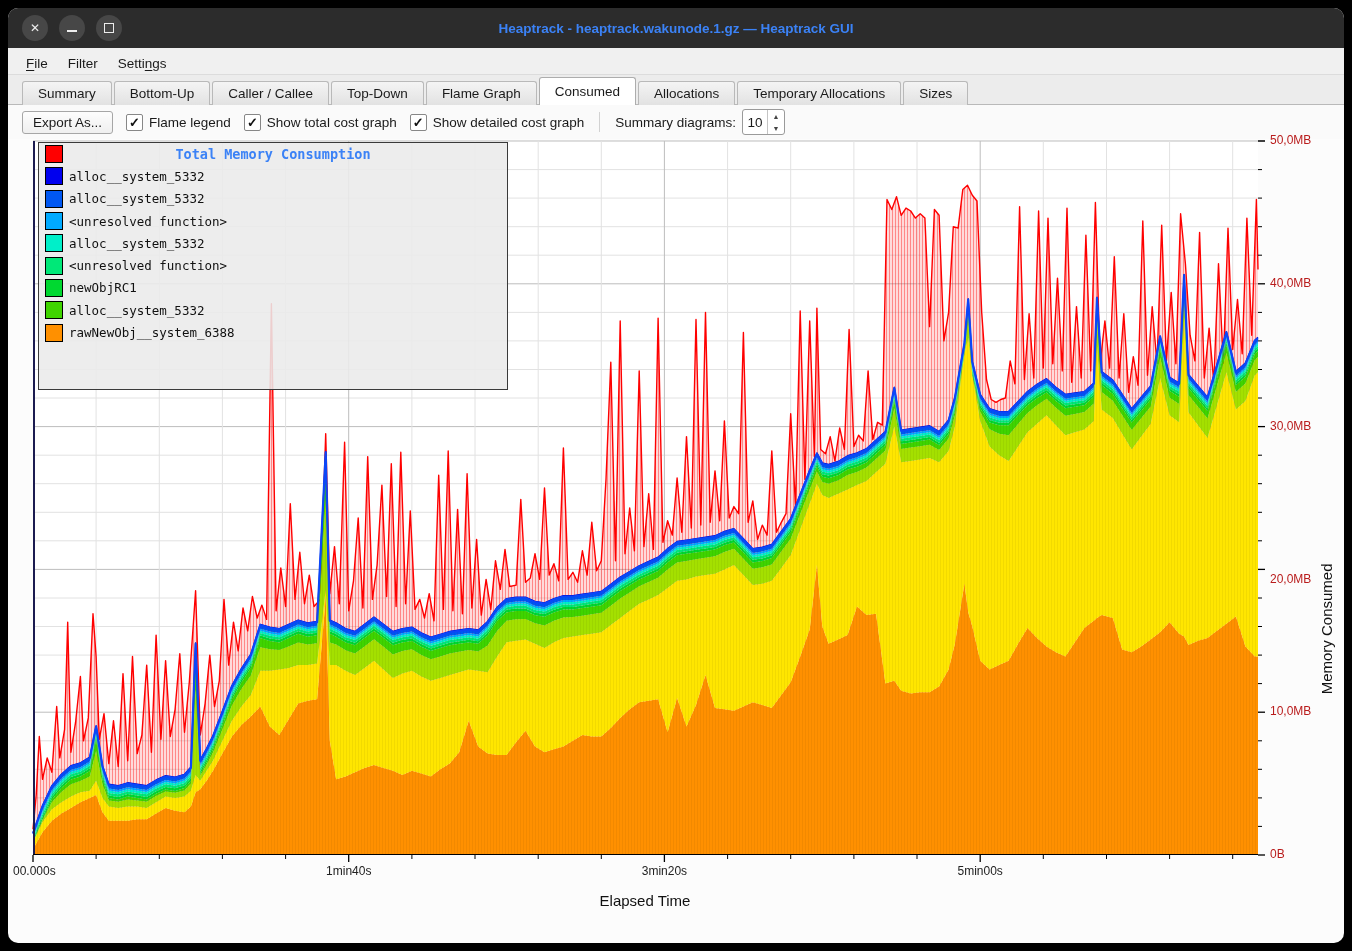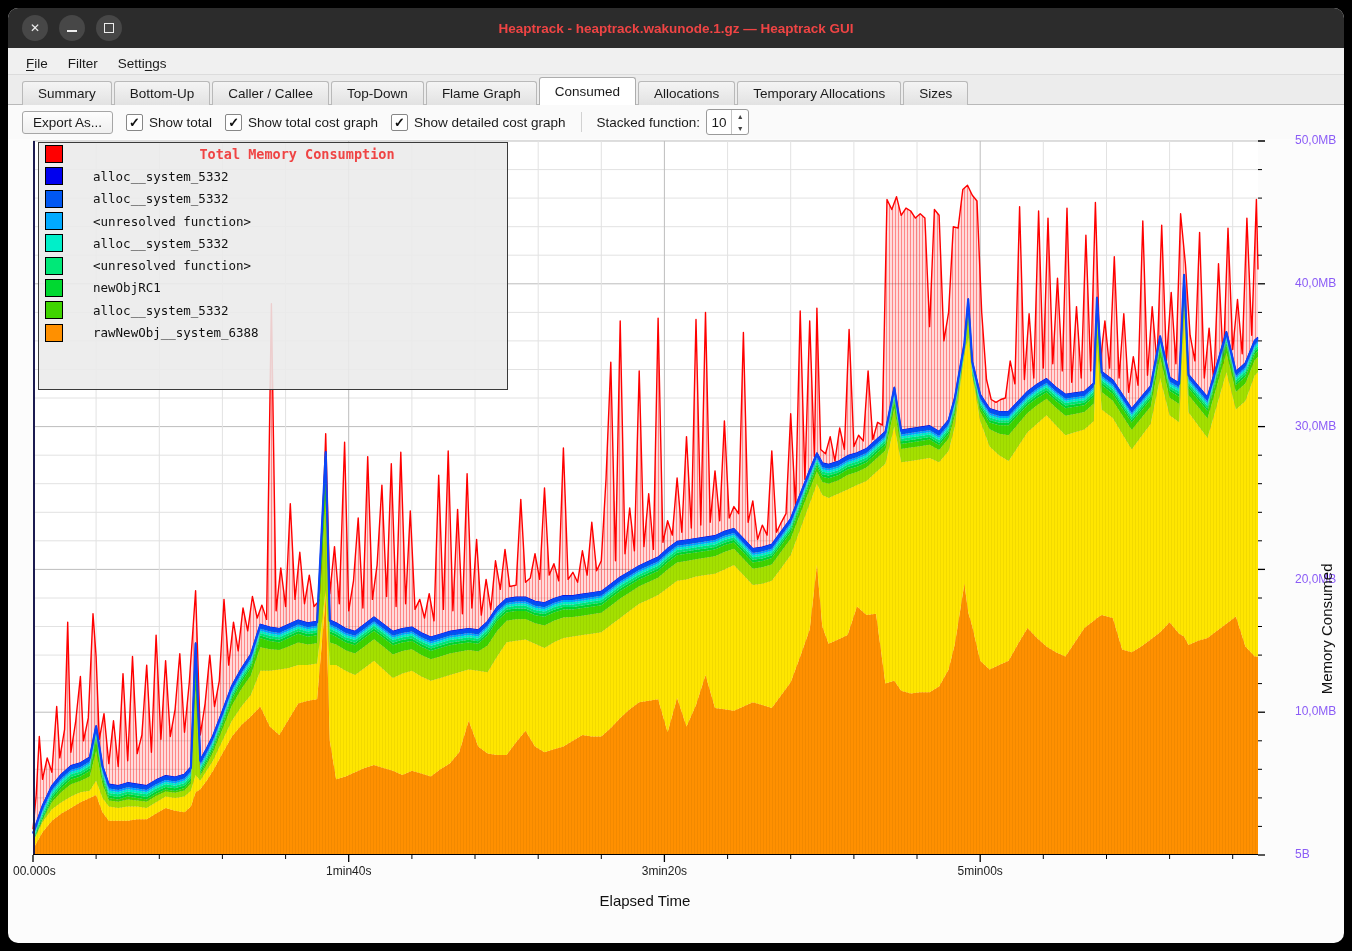--- a/index.html
+++ b/index.html
@@ -6,21 +6,21 @@
     font-family:"Liberation Sans",sans-serif;-webkit-font-smoothing:antialiased;}
   .window{position:absolute;left:8px;top:8px;width:1336px;height:935px;background:#fcfcfc;
     border-radius:10px;overflow:hidden;}
   
   .titlebar{height:40px;background:#2c2c2c;display:flex;align-items:center;position:relative;}
   .winbtns{position:absolute;left:14px;top:0;height:40px;display:flex;align-items:center;gap:11px;}
   .wbtn{width:26px;height:26px;border-radius:50%;background:#474747;display:flex;align-items:center;
     justify-content:center;color:#ededed;font-size:12px;cursor:default;}
   .wbtn .dash{width:10px;height:2px;background:#ededed;margin-top:6px;}
   .wbtn .sq{width:8px;height:8px;border:1.5px solid #ededed;}
-  .title{width:100%;text-align:center;color:#ef4444;font-weight:bold;font-size:13.5px;}
+  .title{width:100%;text-align:center;color:#3b82f6;font-weight:bold;font-size:13.5px;}
   
   .menubar{height:26px;background:#f0f0f0;display:flex;align-items:flex-end;padding-left:8px;
     border-bottom:1px solid #dcdcdc;}
   .menuitem{padding:3px 10px;font-size:13.5px;color:#1a1a1a;}
   .menuitem u{text-decoration:underline;text-underline-offset:2px;}
   
   .tabbar{height:30px;background:#ececec;display:flex;align-items:flex-end;padding-left:14px;
     position:relative;}
   .tabbar::after{content:"";position:absolute;left:0;right:0;bottom:0;height:1px;background:#b9b9b9;}
   .tab{height:23px;margin-top:6px;padding:0 15px;display:flex;align-items:center;font-size:13.5px;
@@ -43,24 +43,24 @@
   
   .chart-zone{position:absolute;left:25px;top:133px;width:1305px;height:795px;}
   .plot{position:absolute;left:0;top:0;width:1225px;height:714px;background:#fff;}
   .plot svg{position:absolute;left:0;top:0;overflow:visible;}
   
   .legend{position:absolute;left:5px;top:1px;width:468px;height:246px;
     background:rgba(235,235,235,0.88);border:1px solid #3a3a3a;
     font-family:"DejaVu Sans Mono","Liberation Mono",monospace;font-size:12.5px;color:#111;}
   .lrow{height:22.3px;display:flex;align-items:center;position:relative;}
   .lswatch{position:absolute;left:6px;width:16px;height:16px;border:1px solid #000;}
-  .llabel{position:absolute;left:30px;white-space:pre;margin-left:24px;}
+  .llabel{position:absolute;left:30px;white-space:pre;}
   .lrow.title .llabel{left:0;width:100%;text-align:center;}
   
-  .ylab{position:absolute;left:1237px;font-size:12px;color:#8b5cf6;white-space:nowrap;margin-left:25px;}
+  .ylab{position:absolute;left:1237px;font-size:12px;color:#b91c1c;white-space:nowrap;}
   .xlab{position:absolute;top:723px;font-size:12px;color:#222;white-space:nowrap;}
   .axis-x-title{position:absolute;top:751px;left:612px;transform:translateX(-50%);
     font-size:15px;color:#111;}
   .axis-y-title{position:absolute;left:1285px;top:357px;transform:translate(0,-50%) ;
     writing-mode:vertical-rl;text-orientation:mixed;rotate:180deg;font-size:15px;color:#111;}
 </style>
 </head>
 <body>
 
 <div class="window">
@@ -95,34 +95,34 @@
       <div class="tab">Allocations</div>
       <div class="tab">Temporary Allocations</div>
       <div class="tab">Sizes</div>
     </div>
 
   <div class="toolbar">
     <button class="btn">Export As...</button>
     <span id="checkboxes" style="display:flex;gap:13px;align-items:center;">
         <div class="check">
           <span class="box">✓</span>
-          <span>Show total</span>
+          <span>Flame legend</span>
         </div>
         <div class="check">
           <span class="box">✓</span>
           <span>Show total cost graph</span>
         </div>
         <div class="check">
           <span class="box">✓</span>
           <span>Show detailed cost graph</span>
         </div>
       </span>
     <span class="vsep"></span>
     <div class="spinwrap">
-      <span>Stacked function:</span>
+      <span>Summary diagrams:</span>
       <div class="spin">
         <div class="spinval">10</div>
         <div class="spinarrows">
           <div>▲</div>
           <div>▼</div>
         </div>
       </div>
     </div>
   </div>
 
@@ -278,21 +278,21 @@
         <div class="lrow">
           <span class="lswatch" style="background: rgb(63, 212, 0);"></span>
           <span class="llabel">alloc__system_5332</span>
         </div>
         <div class="lrow">
           <span class="lswatch" style="background: rgb(255, 144, 0);"></span>
           <span class="llabel">rawNewObj__system_6388</span>
         </div>
       </div>
     <div id="ylabels">
-        <div class="ylab" style="top: 706px;">5B</div>
+        <div class="ylab" style="top: 706px;">0B</div>
         <div class="ylab" style="top: 563.2px;">10,0MB</div>
         <div class="ylab" style="top: 431px;">20,0MB</div>
         <div class="ylab" style="top: 277.6px;">30,0MB</div>
         <div class="ylab" style="top: 134.8px;">40,0MB</div>
         <div class="ylab" style="top: -8px;">50,0MB</div>
       </div>
     <div id="xlabels">
         <div class="xlab" style="left: -20px;">00.000s</div>
         <div class="xlab" style="left: 315.722px; transform: translateX(-50%);">1min40s</div>
         <div class="xlab" style="left: 631.443px; transform: translateX(-50%);">3min20s</div>

